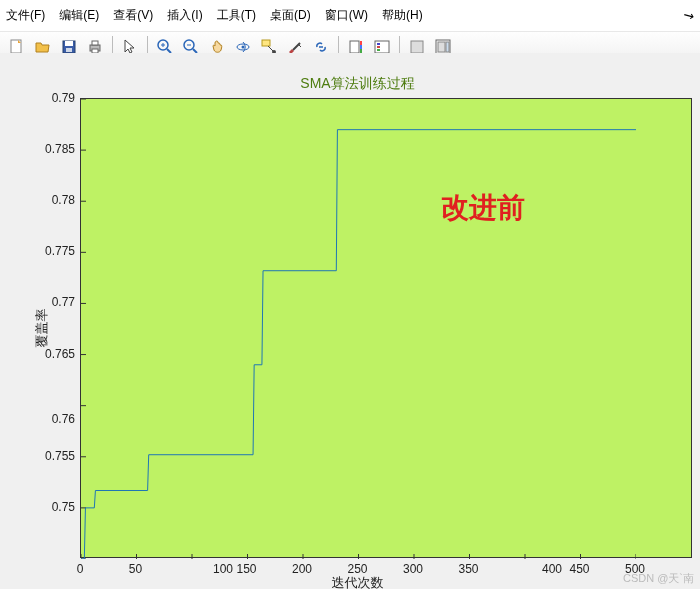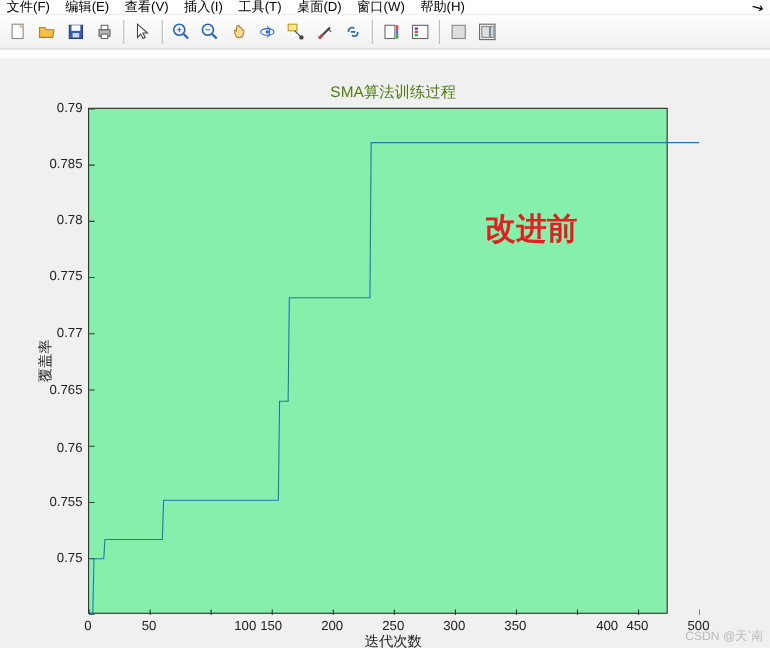--- a/index.html
+++ b/index.html
@@ -10,21 +10,21 @@
     background: #fff;
     width: 700px;
     height: 589px;
     overflow: hidden;
     position: relative;
   }
   .menubar {
     display: flex;
     align-items: center;
     padding: 2px 6px;
-    height: 14px;
+    height: 32px;
     border-bottom: 1px solid #e8e8e8;
   }
   .menubar .menu-item {
     margin-right: 14px;
     cursor: pointer;
   }
   .menubar .spacer { flex: 1; }
   .toolbar {
     display: flex;
     align-items: center;
@@ -47,22 +47,22 @@
     margin: 0 4px;
   }
   .figure-area {
     position: absolute;
     left: 0; right: 0; top: 53px; bottom: 0;
     background: #f0f0f0;
   }
   .axes {
     position: absolute;
     left: 80px; top: 45px;
-    width: 527px; height: 460px;
-    background: #86efac;
+    width: 612px; height: 460px;
+    background: #bef264;
     border: 1px solid #333;
   }
   .chart-title {
     position: absolute;
     left: 80px; top: 22px;
     width: 555px;
     text-align: center;
     font-size: 14px;
     color: #4d7c0f;
   }
@@ -265,21 +265,21 @@
         <line x1="0" y1="0" x2="5" y2="0" stroke="#333"></line>
         <path d="M0 460 L3.33 460 L4.44 408.8888888888889 L13.32 408.8888888888889 L14.43 391.5111111111108 L66.6 391.5111111111108 L67.71 355.7333333333336 L172.05 355.7333333333336 L173.16 265.77777777777777 L180.93 265.77777777777777 L182.04000000000002 171.73333333333358 L255.3 171.73333333333358 L256.41 30.666666666666686 L555 30.666666666666686 " fill="none" stroke="#1f77b4" stroke-width="1"></path>
       </svg>
     <div class="annotation" style="left:360px; top:90px;">改进前</div>
   </div>
 
   <div id="yticks">
       <div class="ytick" style="top: 505px; margin-top: 48px;">0.745</div>
       <div class="ytick" style="top: 453.889px;">0.75</div>
       <div class="ytick" style="top: 402.778px;">0.755</div>
-      <div class="ytick" style="top: 354px;">0.76</div>
+      <div class="ytick" style="top: 366px;">0.76</div>
       <div class="ytick" style="top: 300.556px;">0.765</div>
       <div class="ytick" style="top: 249.444px;">0.77</div>
       <div class="ytick" style="top: 198.333px;">0.775</div>
       <div class="ytick" style="top: 147.222px;">0.78</div>
       <div class="ytick" style="top: 96.1111px;">0.785</div>
       <div class="ytick" style="top: 45px;">0.79</div>
     </div>
   <div id="xticks">
       <div class="xtick" style="left: 80px;">0</div>
       <div class="xtick" style="left: 135.5px;">50</div>

